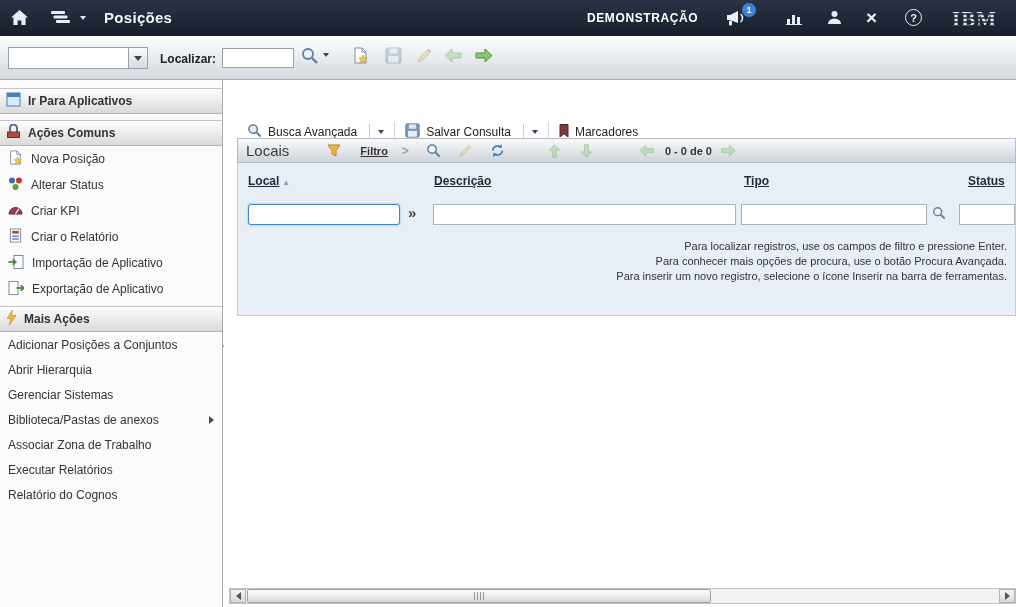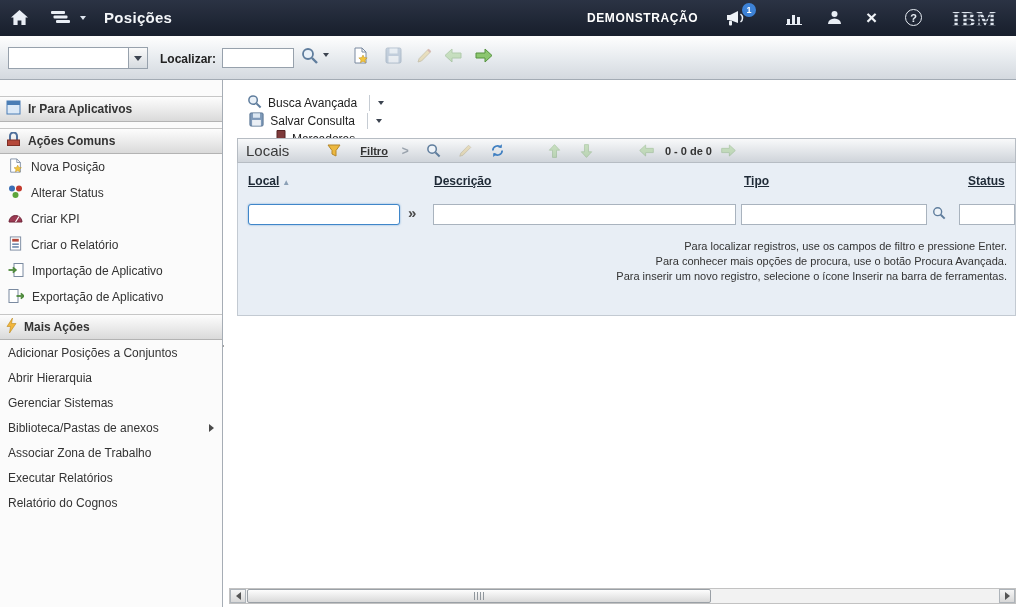--- a/index.html
+++ b/index.html
@@ -41,34 +41,34 @@
   .combo-btn { width:19px; background:linear-gradient(#fafafa,#d6dbe0); border-left:1px solid #97a1ac;
     display:flex; align-items:center; justify-content:center; cursor:pointer; }
   .loc-label { position:absolute; left:160px; top:16px; font-weight:bold; color:#222; }
   .loc-input { position:absolute; left:222px; top:12px; width:72px; height:20px; border:1px solid #97a1ac; background:#fff; padding:0 3px; font:inherit; }
   .tbar-icon { position:absolute; top:11px; display:inline-flex; align-items:center; justify-content:center; cursor:pointer; }
   .disabled { opacity:.38; cursor:default; }
   .flip { transform:scaleX(-1); }
 
   
   .sidebar { position:absolute; left:0; top:80px; width:223px; height:527px; background:#fbfbfb;
-    border-right:1px solid #a6adb5; padding-top:16px; }
+    border-right:1px solid #a6adb5; padding-top:8px; }
   .side-header { height:26px; background:linear-gradient(#fdfdfd,#dadada); border-top:1px solid #c6c6c6;
     border-bottom:1px solid #b3b3b3; display:flex; align-items:center; gap:7px; padding-left:6px;
     font-weight:bold; color:#333; cursor:pointer; }
   .side-gap { height:6px; }
   .side-item { height:26px; display:flex; align-items:center; gap:8px; padding-left:8px; color:#333; cursor:pointer; }
   .side-item-plain { height:25px; display:flex; align-items:center; padding-left:8px; padding-right:8px; color:#333; cursor:pointer; }
   .submenu-arrow { margin-left:auto; width:0; height:0; border-top:4px solid transparent; border-bottom:4px solid transparent; border-left:5px solid #4a4a4a; }
   .collapse-handle { position:absolute; left:223px; top:339px; width:8px; height:14px; display:flex; align-items:center; cursor:pointer; }
   .collapse-handle .tri { width:0; height:0; border-top:5px solid transparent; border-bottom:5px solid transparent; border-right:6px solid #1a1a1a; }
 
   
   .main { position:absolute; left:224px; top:80px; width:792px; height:527px; background:#fff; }
-  .query-bar { position:absolute; left:13px; top:14px; height:28px; display:flex; align-items:center;flex-direction:column; }
+  .query-bar { position:absolute; left:13px; top:38px; height:28px; display:flex; align-items:center; }
   .qb-group { display:flex; align-items:center; gap:6px; padding:0 10px; height:26px; cursor:pointer; color:#222; }
   .qb-sep { width:1px; height:16px; background:#c6ccd3; margin:0 2px 0 6px; }
   .qb-divider { width:1px; height:20px; background:#d2d7dd; }
 
   .grid-titlebar { position:absolute; left:13px; top:58px; width:779px; height:25px;
     background:linear-gradient(#f8f9fa,#cfd4da); border:1px solid #b6bcc3; display:flex; align-items:center; }
   .grid-title { font-size:15px; color:#3a3a3a; margin-left:8px; }
   .gt-funnel { margin-left:38px; display:inline-flex; cursor:pointer; }
   .filter-link { font-size:11px; font-weight:bold; color:#333; text-decoration:underline; margin-left:19px; cursor:pointer; }
   .gt-chev { margin-left:14px; color:#99a2ac; font-weight:bold; cursor:pointer; }

